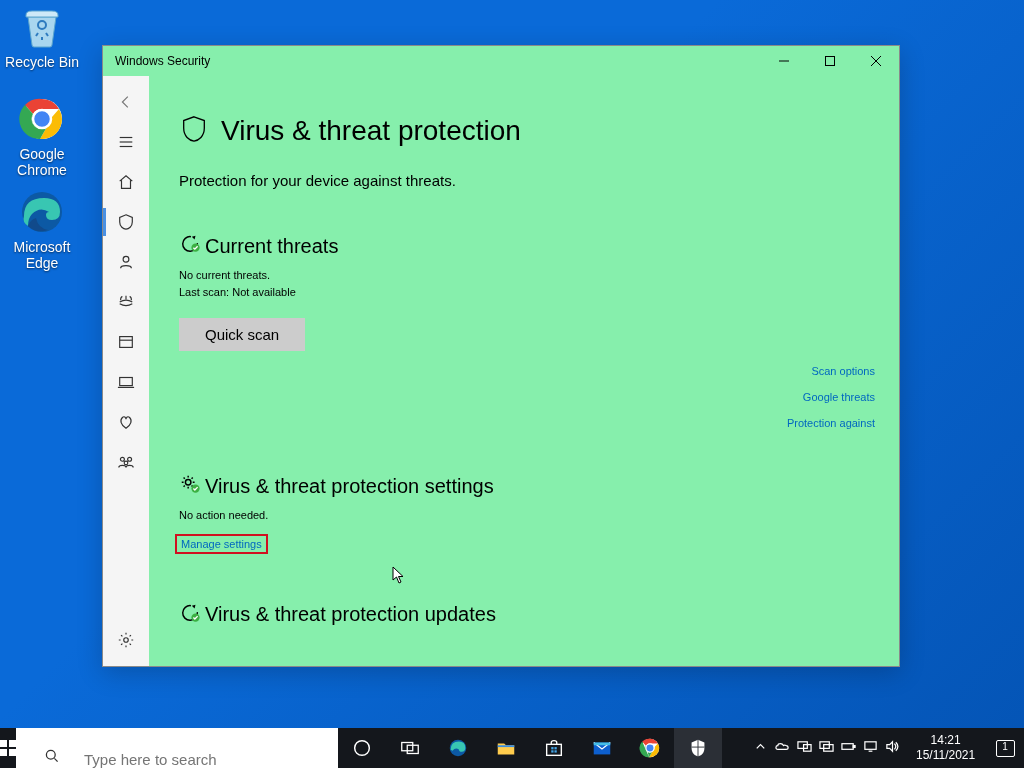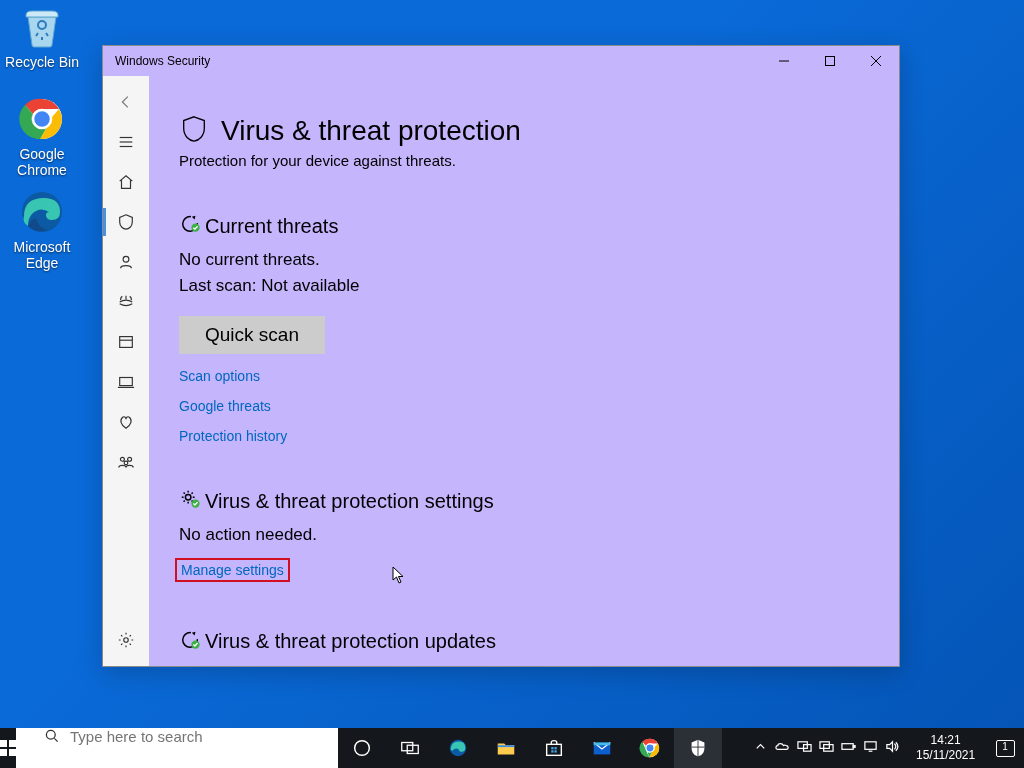--- a/index.html
+++ b/index.html
@@ -17,21 +17,21 @@
     user-select: none;
   }
   .desktop-icon .ic { width: 48px; height: 48px; margin: 0 auto 3px auto; }
   .d-recycle { left: 4px; top: 3px; }
   .d-chrome  { left: 4px; top: 95px; }
   .d-edge    { left: 4px; top: 188px; }
 
   
   .window {
     position: absolute; left: 102px; top: 45px; width: 798px; height: 622px;
-    background: #c4b5fd; border: 1px solid #8a8a8a; box-shadow: 0 6px 24px rgba(0,0,0,.2);
+    background: #86efac; border: 1px solid #8a8a8a; box-shadow: 0 6px 24px rgba(0,0,0,.2);
     display: flex; flex-direction: column;
   }
   .titlebar {
     height: 30px; display: flex; align-items: center; justify-content: space-between;
     padding-left: 12px; font-size: 12px; color: #000;
   }
   .title-left { display:flex; align-items:center; gap:8px; }
   .winctrl { display:flex; }
   .winbtn { width: 46px; height: 30px; display:flex; align-items:center; justify-content:center; color:#000; }
   .winbtn svg { width: 10px; height: 10px; }
@@ -47,46 +47,46 @@
     content:""; position:absolute; left:0; top:6px; bottom:6px; width:3px; background:#4a90e2;
   }
   .rail .spacer { flex:1; }
   .rail .settings { margin-bottom: 6px; }
 
   
   .content { flex:1; padding: 14px 24px 8px 30px; overflow:hidden; color:#000; }
   .page-header { display:flex; align-items:center; gap:12px; margin-top: 24px; }
   .page-header svg { width:30px; height:30px; stroke:#000; fill:none; stroke-width:1.4; }
   .page-title { font-size: 28px; font-weight: 500; }
-  .page-sub { margin-top: 4px; font-size: 15px; color:#000; }
+  .page-sub { margin-top: 24px; font-size: 15px; color:#000; }
 
   .section { margin-top: 44px; }
   .sec-head { display:flex; align-items:center; gap:4px; }
   .sec-head svg { width:22px; height:22px; }
   .sec-title { font-size: 20px; font-weight: 500; }
-  .sec-body { margin-top: 8px; font-size: 17px; line-height: 1.5; }
+  .sec-body { margin-top: 8px; font-size: 11px; line-height: 1.5; }
   .btn {
     margin-top: 18px; display:inline-block; background:#cccccc; border:0;
-    padding: 8px 26px; font-size: 19px; font-family:inherit; cursor:pointer;
-  }
-  .link { color:#0067c0; font-size: 14px; cursor:pointer; display:block; margin-top:14px; }
+    padding: 8px 26px; font-size: 15px; font-family:inherit; cursor:pointer;
+  }
+  .link { color:#0067c0; font-size: 11px; cursor:pointer; display:block; margin-top:14px;text-align:right; }
   .link.highlighted { outline: 2px solid #d01020; outline-offset: 2px; padding: 0 2px; display:inline-block;}
 
   
   .cursor { position:absolute; left: 392px; top: 566px; pointer-events:none; }
   .cursor svg { width: 16px; height: 20px; }
 
   
   .taskbar {
     position:absolute; left:0; right:0; bottom:0; height:40px;
     background:#14171c; display:flex; align-items:stretch; color:#fff;
   }
   .tb-start { width:48px; display:flex; align-items:center; justify-content:center; }
   .tb-start svg { width:16px; height:16px; fill:#fff; }
-  .tb-search { flex: 0 0 322px; background:#fff; display:flex; align-items:flex-start; gap:10px; padding:0 28px; }
+  .tb-search { flex: 0 0 322px; background:#fff; display:flex; align-items:flex-end; gap:24px; padding:0 28px; }
   .tb-search svg { width:16px; height:16px; stroke:#333; fill:none; stroke-width:1.6; }
   .tb-search input { flex:1; border:0; outline:0; font-size:15px; color:#666; background:transparent; font-family:inherit; }
   .tb-icons { display:flex; align-items:center; }
   .tb-icon { width:48px; height:40px; display:flex; align-items:center; justify-content:center; }
   .tb-icon svg { width:22px; height:22px; }
   .tb-tray { display:flex; align-items:center; gap:7px; padding: 0 8px 0 6px; font-size:12px; }
   .tb-tray svg { width:15px; height:15px; stroke:#fff; fill:none; stroke-width:1.3; }
   .tb-clock { text-align:center; font-size:12px; line-height:1.25; padding: 0 8px; display:flex; flex-direction:column; justify-content:center; }
   .tb-right { margin-left:auto; display:flex; align-items:center;padding-left:25px; }
   .tb-notif { width:44px; display:flex; align-items:center; justify-content:center; }
@@ -257,21 +257,21 @@
               </svg></span>
           <h2 class="sec-title">Current threats</h2>
         </div>
         <div class="sec-body">
           <div>No current threats.</div>
           <div>Last scan: Not available</div>
         </div>
         <button class="btn">Quick scan</button>
         <a class="link">Scan options</a>
         <a class="link">Google threats</a>
-        <a class="link">Protection history</a>
+        <a class="link">Protection against</a>
       </div>
 
       <div class="section">
         <div class="sec-head">
           <span><svg viewBox="0 0 24 24">
                 <circle cx="10" cy="10" r="3" fill="none" stroke="#000" stroke-width="1.6"></circle>
                 <path d="M10 3 V5 M10 15 V17 M3 10 H5 M15 10 H17 M5 5 L6.3 6.3 M13.7 13.7 L15 15 M15 5 L13.7 6.3 M6.3 13.7 L5 15" stroke="#000" stroke-width="1.6"></path>
                 <circle cx="18" cy="17" r="4.5" fill="#3cb043"></circle>
                 <path d="M15.7 17 L17.3 18.6 L20.3 15.4" stroke="#fff" stroke-width="1.5" fill="none"></path>
               </svg></span>

